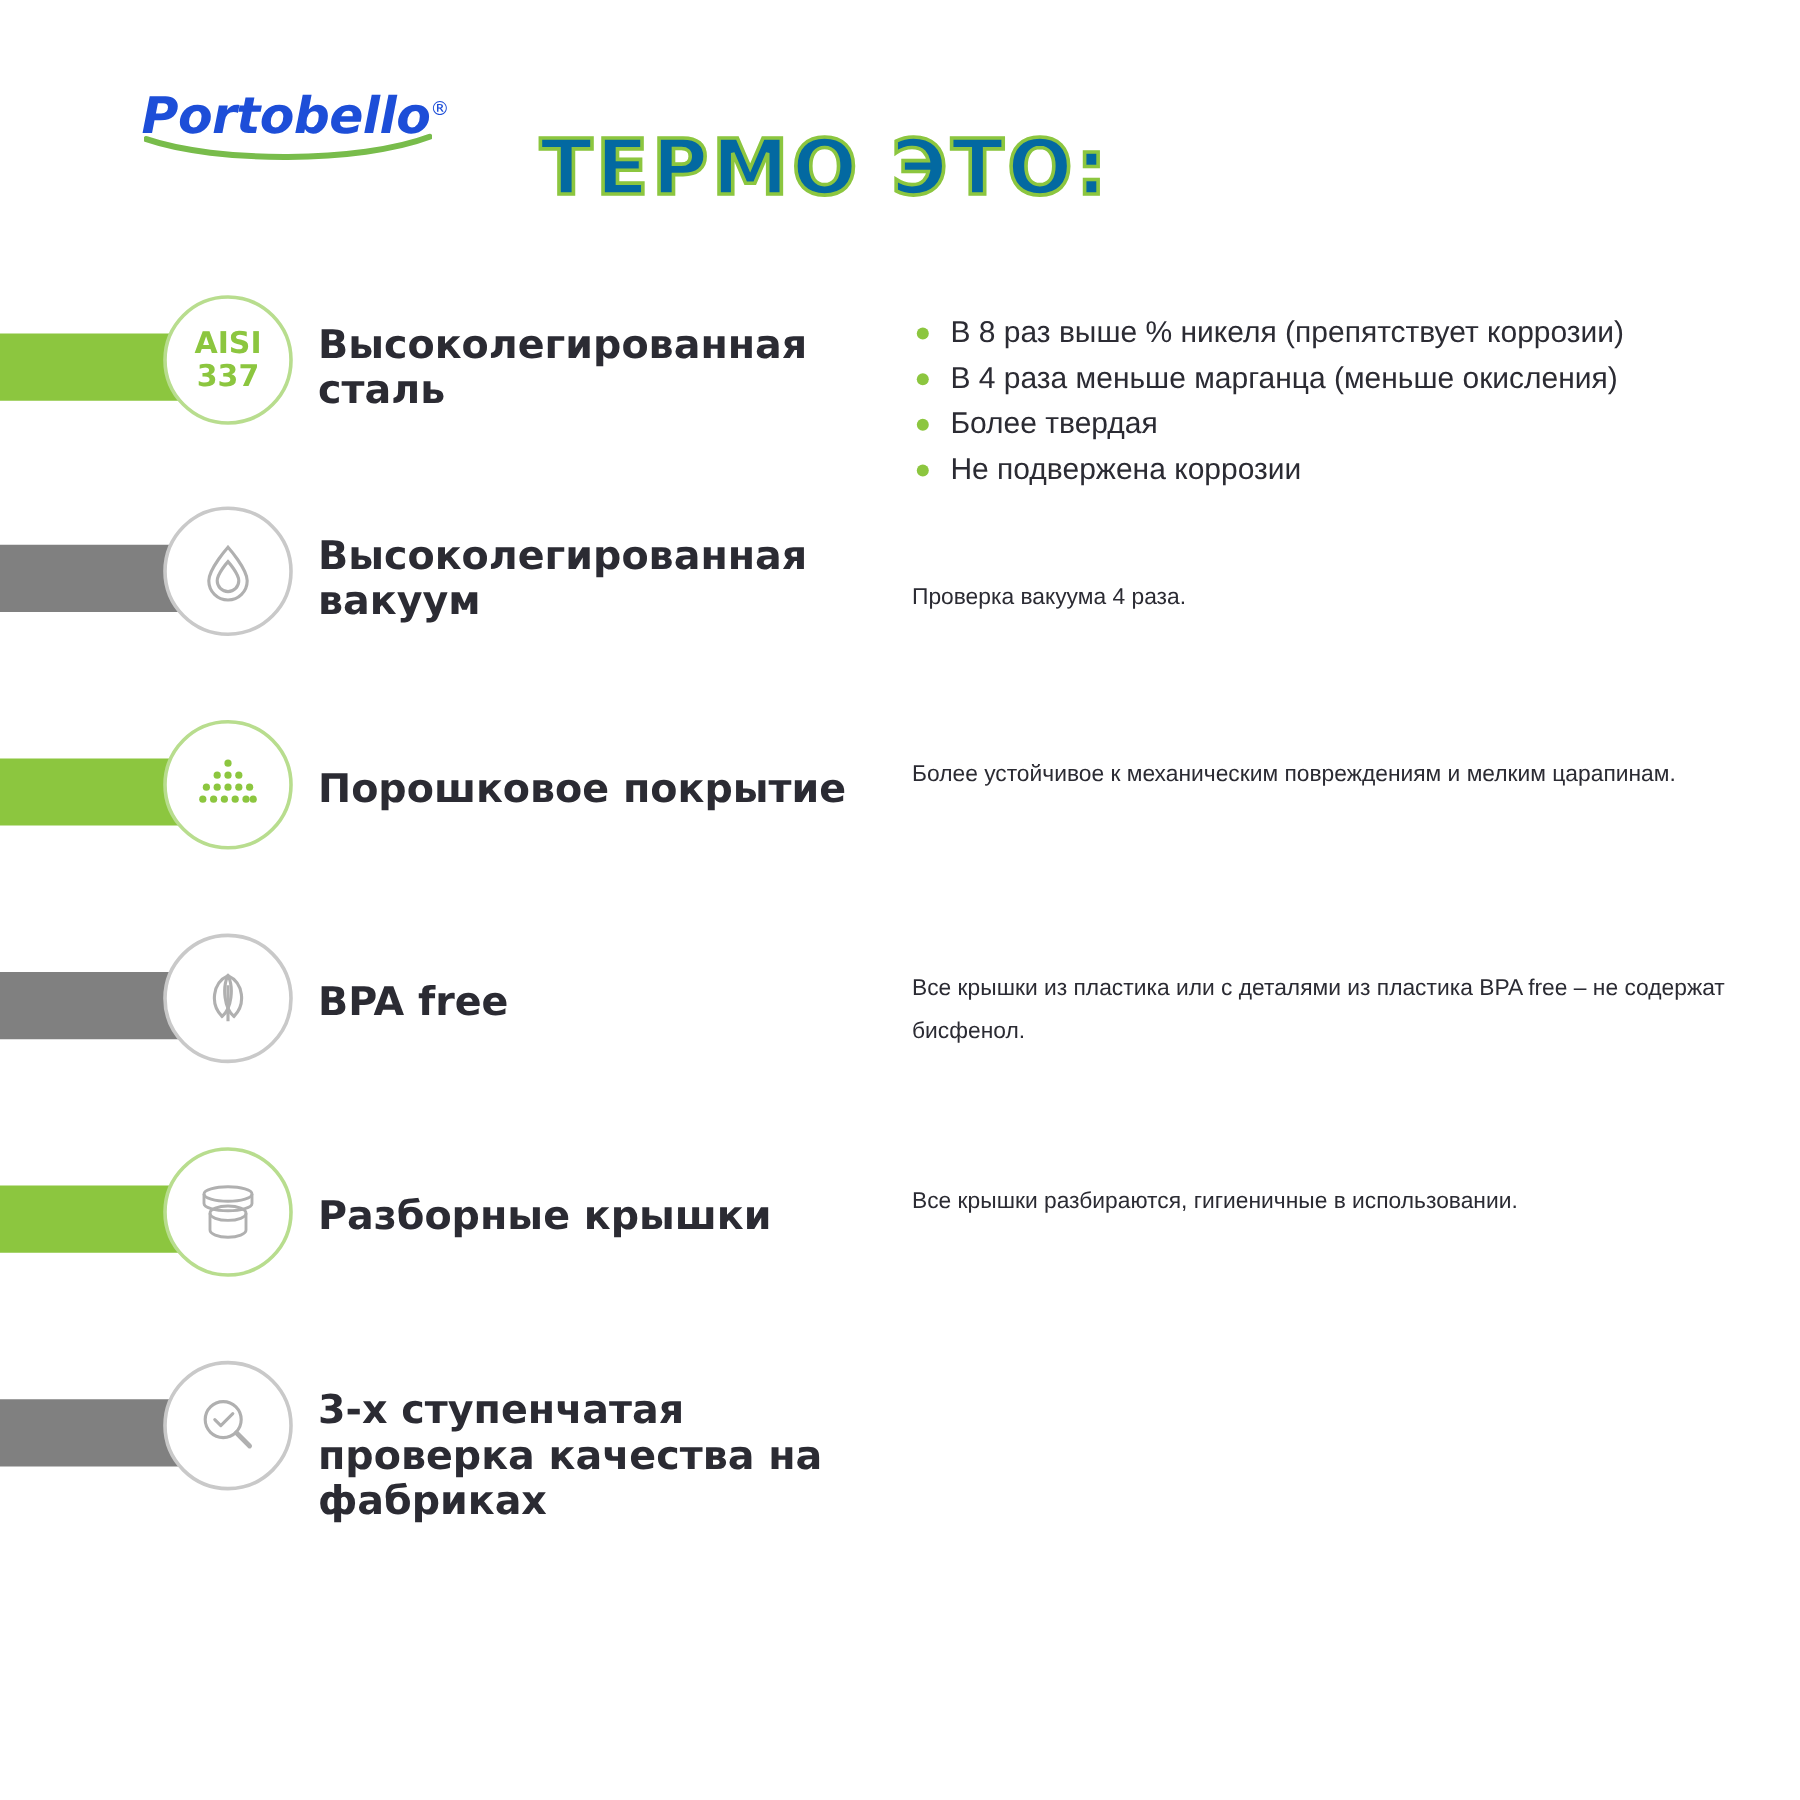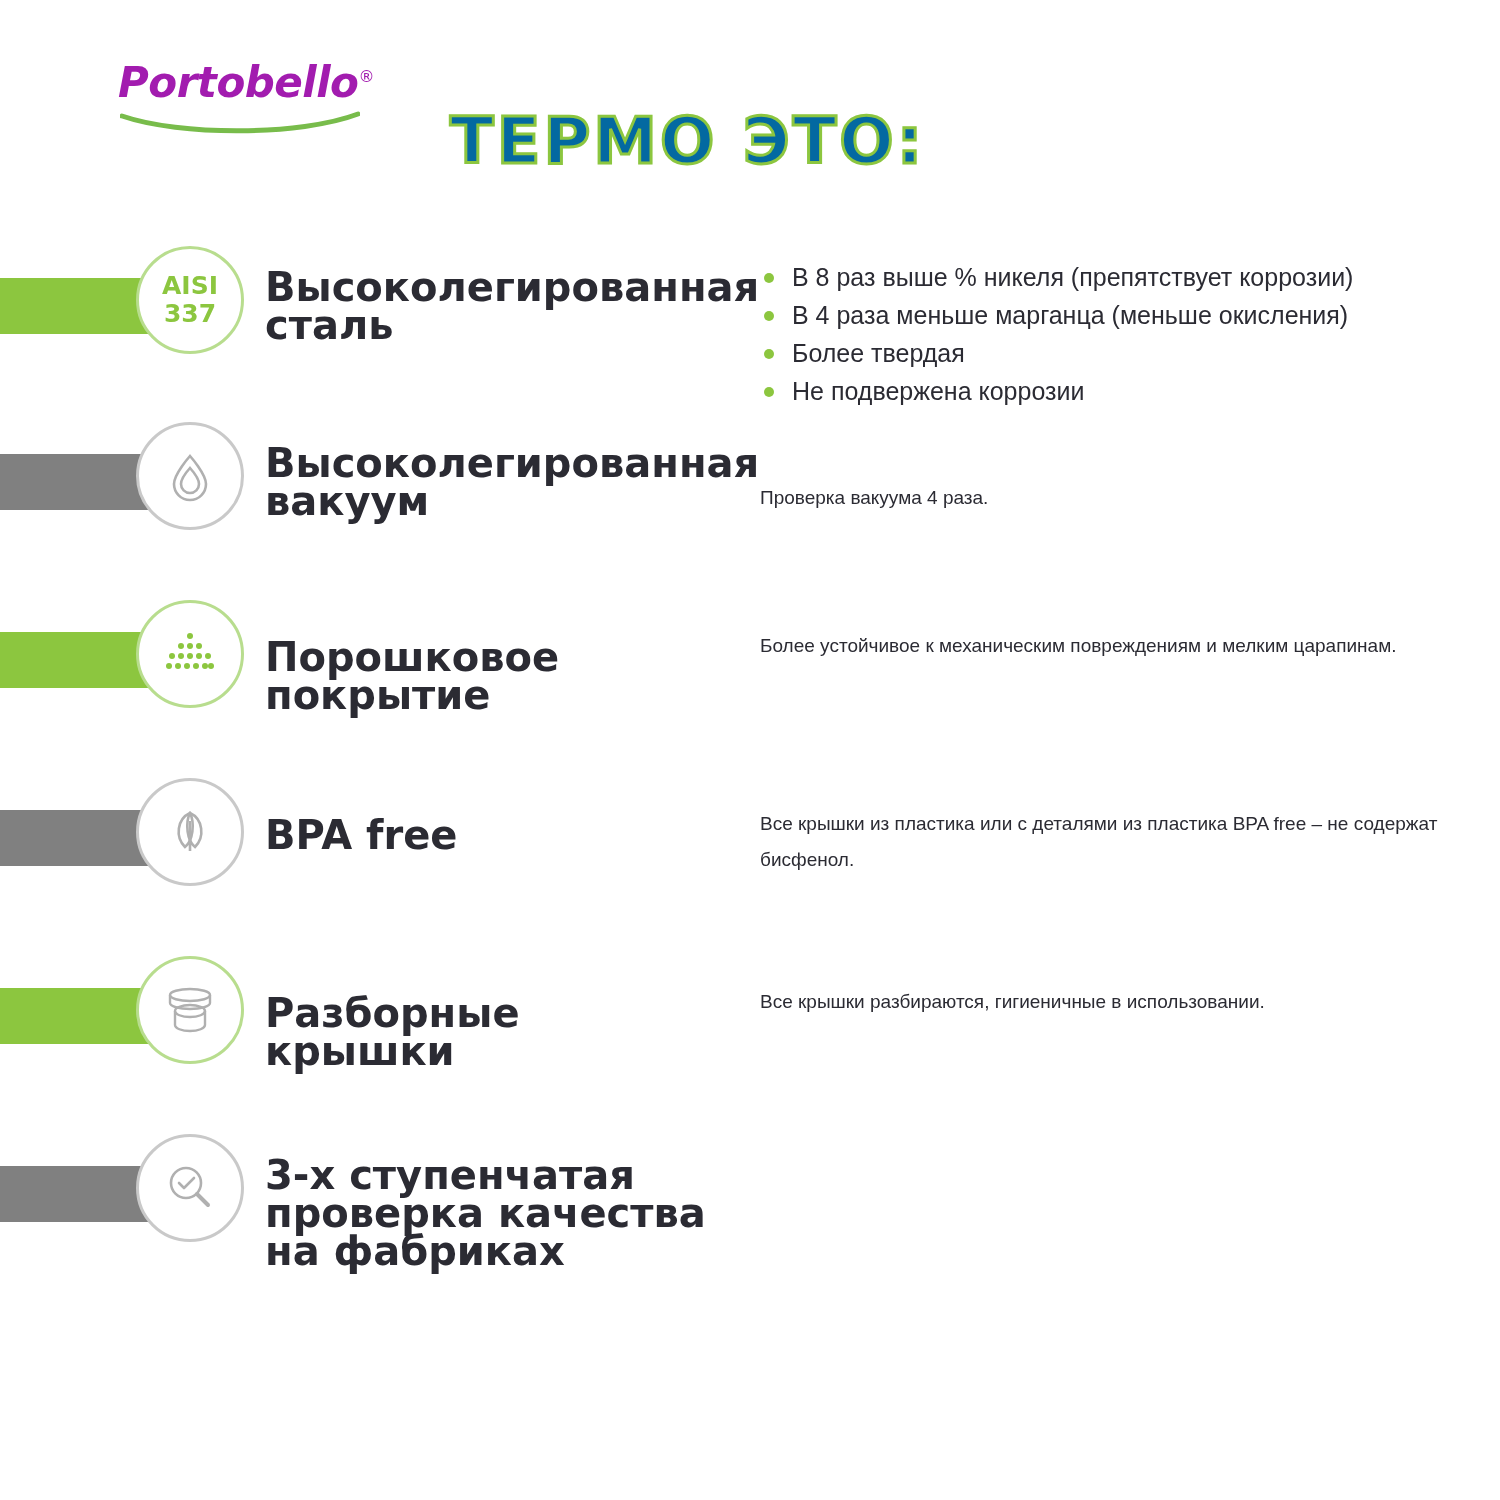--- a/index.html
+++ b/index.html
@@ -28,24 +28,25 @@
     left: 118px;
     top: 62px;
     width: 260px;
     height: 80px;
   }
   .logo-text {
     font-family: "DejaVu Sans", sans-serif;
     font-weight: bold;
     font-style: italic;
     font-size: 42px;
-    color: #a21caf;
+    color: #1d4ed8;
     letter-spacing: -0.5px;
     line-height: 1;
     white-space: nowrap;
+    margin-top: 14px;
   }
   .logo-reg {
     font-size: 16px;
     vertical-align: super;
     font-style: normal;
     font-weight: normal;
   }
   .logo-swoosh {
     position: absolute;
     left: 2px;
@@ -107,21 +108,21 @@
     font-size: 25px;
     line-height: 28px;
     color: #8cc63f;
   }
 
   .title {
     position: absolute;
     left: 265px;
     font-family: "DejaVu Sans", sans-serif;
     font-weight: bold;
-    font-size: 40px;
+    font-size: 33px;
     line-height: 38px;
     color: #2b2b33;
     width: 450px;
   }
 
   .desc {
     position: absolute;
     left: 760px;
     font-size: 19px;
     line-height: 36px;

